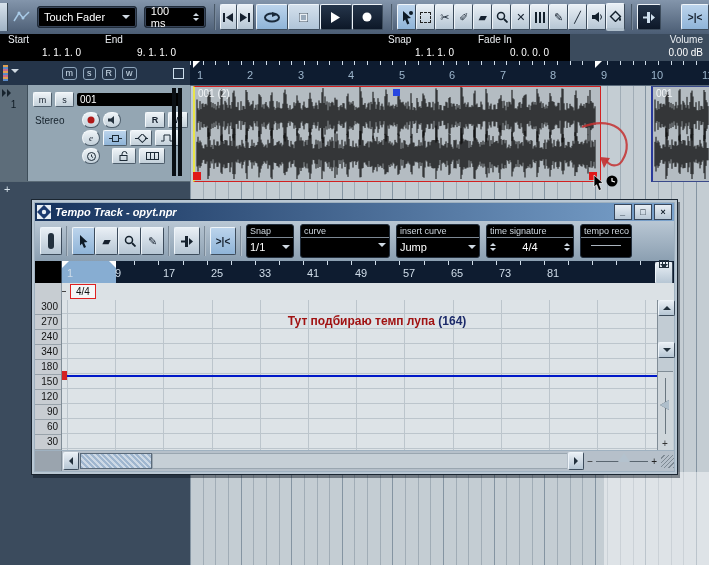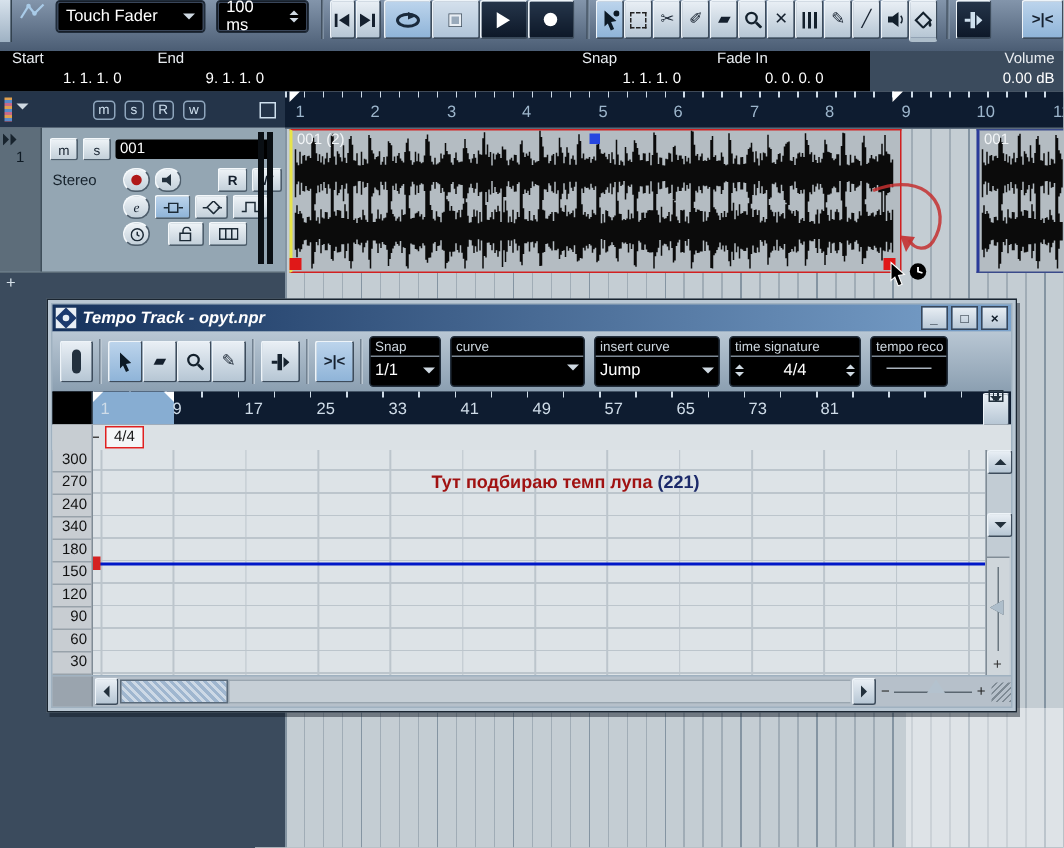--- a/index.html
+++ b/index.html
@@ -1,21 +1,21 @@
 <!DOCTYPE html>
 <html><head>
 <meta charset="utf-8">
 <style>
   html,body{margin:0;padding:0;}
   #app{position:relative;width:709px;height:565px;overflow:hidden;
        font-family:"Liberation Sans",sans-serif;background:#3b4b5d;
        -webkit-font-smoothing:none;}
   
   #tb{position:absolute;left:0;top:0;width:709px;height:34px;
-      background:linear-gradient(#8395ab,#4b5d74);display:flex;align-items:flex-start;}
+      background:linear-gradient(#8395ab,#4b5d74);display:flex;align-items:center;}
   .tb-edge{width:7px;height:28px;background:linear-gradient(#d7e2ec,#9fb2c4);
       border-right:1px solid #33424f;margin-right:4px;}
   .lcd{background:#000;border:1px solid #202c3a;border-radius:3px;color:#fff;
       box-shadow:inset 0 0 0 1px #39465a;}
   .dd{display:flex;align-items:center;height:20px;padding:0 6px;font-size:11px;}
   .dda{width:0;height:0;border:4px solid transparent;border-top-color:#cfd9e2;margin:4px 0 0 8px;}
   .spinarr{display:flex;flex-direction:column;margin-left:6px;gap:2px;}
   .spinarr i{width:0;height:0;border:3px solid transparent;display:block;}
   .spinarr .up{border-bottom-color:#cfd9e2;border-top-width:0;}
   .spinarr .dn{border-top-color:#cfd9e2;border-bottom-width:0;}
@@ -23,21 +23,21 @@
   .btn{background:linear-gradient(#e9eff5,#b6c6d4);border:1px solid #3d4c5c;
       border-top-color:#eef4f9;border-left-color:#eef4f9;border-radius:2px;
       display:flex;align-items:center;justify-content:center;color:#15202e;}
   .btn.sel{background:linear-gradient(#bcd4ec,#8fb4d8);}
   .btn.dark{background:linear-gradient(#25354a,#0d1828);color:#fff;}
   .tbt{width:17px;height:24px;font-size:11px;}
   .trans{width:30px;height:24px;}
   .small{width:15px;height:24px;}
   .glyph{font-size:11px;line-height:1;}
   
-  #infoline{position:absolute;left:0;top:34px;width:570px;height:27px;background:#000;color:#fff;padding-left:10px;}
+  #infoline{position:absolute;left:0;top:34px;width:570px;height:27px;background:#000;color:#fff;}
   .if{position:absolute;top:0;height:27px;}
   .if .l{font-size:10px;color:#e9edf1;padding-left:8px;line-height:12px;}
   .if .v{font-size:10px;text-align:right;padding-right:16px;line-height:13px;}
   
   #events{position:absolute;left:190px;top:61px;width:519px;height:504px;
      background-color:#c4cdd3;
      background-image:repeating-linear-gradient(90deg,rgba(125,140,153,.5) 0 1px,transparent 1px 12.65px),
         repeating-linear-gradient(90deg,#8c9dab 0 1px,transparent 1px 50.6px);}
   #mruler{position:absolute;left:0;top:0;width:519px;height:24px;background:#0e1c30;
      border-bottom:1px solid #5a6a7a;
@@ -558,21 +558,21 @@
           <div>340</div>
         <div>180</div>
           <div>150</div>
         <div>120</div>
           <div>90</div>
         <div>60</div>
           <div>30</div>
       </div>
       <div id="tplot">
         <div id="annot2">
-          <span>Тут подбираю темп лупа</span> <b>(221)</b>
+          <span>Тут подбираю темп лупа</span> <b>(164)</b>
         </div>
         <div id="tline" style="top: 74.5px;"></div>
         <div id="tpoint" style="top: 71px;"></div>
       </div>
       <div id="vscroll">
         <div class="sarr btn" style="top:0">
             <i class="tri" style="border-bottom-color:#22303c;border-top-width:0"></i>
           </div>
         <div class="sarr btn" style="top:42px">
             <i class="tri" style="border-top-color:#22303c;border-bottom-width:0"></i>

